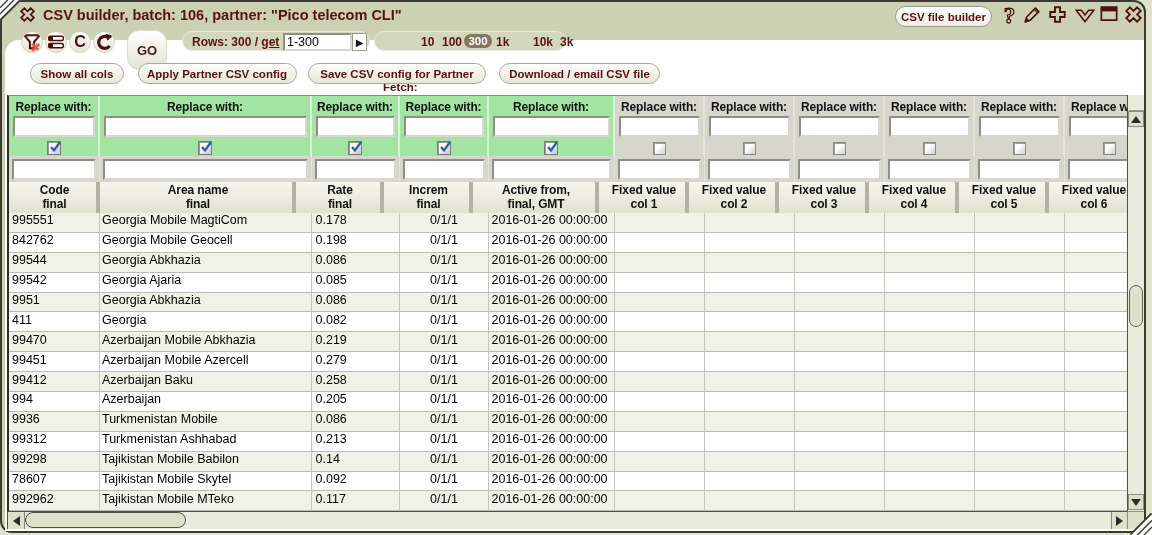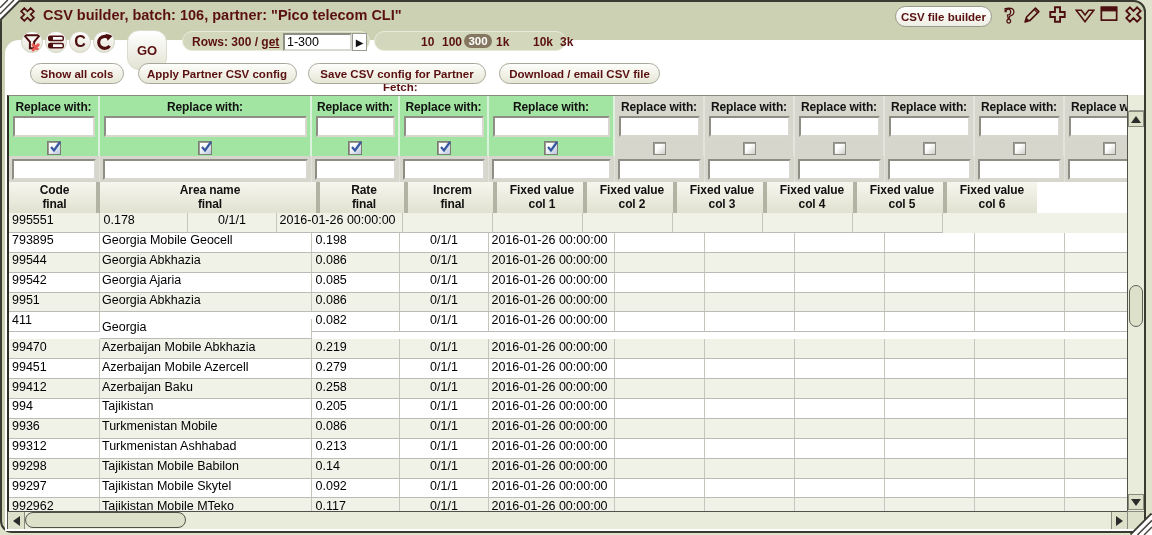--- a/index.html
+++ b/index.html
@@ -186,44 +186,46 @@
       </div>
       <div class="bcell" style="width:90px;height:26px;background:#d6d6cd;border-right:1px solid #e2e2da;">
         <div style="box-sizing:border-box;border-style:solid;border-width:2px;border-color:#8e8e84 #d8d8d0 #d8d8d0 #8e8e84;background:#fff;margin:3px auto 0;width:83px;height:21px;"></div>
       </div>
       <div class="bcell" style="width:90px;height:26px;background:#d6d6cd;border-right:1px solid #e2e2da;">
         <div style="box-sizing:border-box;border-style:solid;border-width:2px;border-color:#8e8e84 #d8d8d0 #d8d8d0 #8e8e84;background:#fff;margin:3px auto 0;width:83px;height:21px;"></div>
       </div>
     </div>
     <div style="display:flex;width:1148px;">
       <div class="hcell" style="width:91px;">Code<br>final<div class="hbar"></div></div>
-      <div class="hcell" style="width:220px;">Area name<br>final<div class="hbar"></div></div>
+      <div class="hcell" style="width:196px;">Area name<br>final<div class="hbar"></div></div>
       <div class="hcell" style="width:88px;">Rate<br>final<div class="hbar"></div></div>
       <div class="hcell" style="width:89px;">Increm<br>final<div class="hbar"></div></div>
+      <div class="hcell" style="width:126px;">Active from,<br>final, GMT<div class="hbar"></div></div>
       <div class="hcell" style="width:90px;">Fixed value<br>col 1<div class="hbar"></div></div>
       <div class="hcell" style="width:90px;">Fixed value<br>col 2<div class="hbar"></div></div>
       <div class="hcell" style="width:90px;">Fixed value<br>col 3<div class="hbar"></div></div>
       <div class="hcell" style="width:90px;">Fixed value<br>col 4<div class="hbar"></div></div>
       <div class="hcell" style="width:90px;">Fixed value<br>col 5<div class="hbar"></div></div>
       <div class="hcell" style="width:90px;">Fixed value<br>col 6</div>
     </div>
     <div class="drow" style="background:#f0f2e7;">
       <div class="dcell" style="width:91px;padding-left:3px;">995551</div>
+      <div class="dcell" style="width:212px;padding-left:2px;">Georgia Mobile MagtiCom</div>
       <div class="dcell" style="width:88px;padding-left:3.5px;">0.178</div>
       <div class="dcell" style="width:89px;text-align:center;">0/1/1</div>
       <div class="dcell" style="width:126px;padding-left:2.5px;">2016-01-26 00:00:00</div>
       <div class="dcell" style="width:90px;padding-left:3px;"></div>
       <div class="dcell" style="width:90px;padding-left:3px;"></div>
       <div class="dcell" style="width:90px;padding-left:3px;"></div>
       <div class="dcell" style="width:90px;padding-left:3px;"></div>
       <div class="dcell" style="width:90px;padding-left:3px;"></div>
       <div class="dcell" style="width:90px;padding-left:3px;"></div>
     </div>
     <div class="drow" style="background:#ffffff;">
-      <div class="dcell" style="width:91px;padding-left:3px;">793895</div>
+      <div class="dcell" style="width:91px;padding-left:3px;">842762</div>
       <div class="dcell" style="width:212px;padding-left:2px;">Georgia Mobile Geocell</div>
       <div class="dcell" style="width:88px;padding-left:3.5px;">0.198</div>
       <div class="dcell" style="width:89px;text-align:center;">0/1/1</div>
       <div class="dcell" style="width:126px;padding-left:2.5px;">2016-01-26 00:00:00</div>
       <div class="dcell" style="width:90px;padding-left:3px;"></div>
       <div class="dcell" style="width:90px;padding-left:3px;"></div>
       <div class="dcell" style="width:90px;padding-left:3px;"></div>
       <div class="dcell" style="width:90px;padding-left:3px;"></div>
       <div class="dcell" style="width:90px;padding-left:3px;"></div>
       <div class="dcell" style="width:90px;padding-left:3px;"></div>
@@ -262,21 +264,21 @@
       <div class="dcell" style="width:126px;padding-left:2.5px;">2016-01-26 00:00:00</div>
       <div class="dcell" style="width:90px;padding-left:3px;"></div>
       <div class="dcell" style="width:90px;padding-left:3px;"></div>
       <div class="dcell" style="width:90px;padding-left:3px;"></div>
       <div class="dcell" style="width:90px;padding-left:3px;"></div>
       <div class="dcell" style="width:90px;padding-left:3px;"></div>
       <div class="dcell" style="width:90px;padding-left:3px;"></div>
     </div>
     <div class="drow" style="background:#ffffff;">
       <div class="dcell" style="width:91px;padding-left:3px;">411</div>
-      <div class="dcell" style="width:212px;padding-left:2px;margin-top:7px;">Georgia</div>
+      <div class="dcell" style="width:212px;padding-left:2px;">Georgia</div>
       <div class="dcell" style="width:88px;padding-left:3.5px;">0.082</div>
       <div class="dcell" style="width:89px;text-align:center;">0/1/1</div>
       <div class="dcell" style="width:126px;padding-left:2.5px;">2016-01-26 00:00:00</div>
       <div class="dcell" style="width:90px;padding-left:3px;"></div>
       <div class="dcell" style="width:90px;padding-left:3px;"></div>
       <div class="dcell" style="width:90px;padding-left:3px;"></div>
       <div class="dcell" style="width:90px;padding-left:3px;"></div>
       <div class="dcell" style="width:90px;padding-left:3px;"></div>
       <div class="dcell" style="width:90px;padding-left:3px;"></div>
     </div>
@@ -314,21 +316,21 @@
       <div class="dcell" style="width:126px;padding-left:2.5px;">2016-01-26 00:00:00</div>
       <div class="dcell" style="width:90px;padding-left:3px;"></div>
       <div class="dcell" style="width:90px;padding-left:3px;"></div>
       <div class="dcell" style="width:90px;padding-left:3px;"></div>
       <div class="dcell" style="width:90px;padding-left:3px;"></div>
       <div class="dcell" style="width:90px;padding-left:3px;"></div>
       <div class="dcell" style="width:90px;padding-left:3px;"></div>
     </div>
     <div class="drow" style="background:#ffffff;">
       <div class="dcell" style="width:91px;padding-left:3px;">994</div>
-      <div class="dcell" style="width:212px;padding-left:2px;">Tajikistan</div>
+      <div class="dcell" style="width:212px;padding-left:2px;">Azerbaijan</div>
       <div class="dcell" style="width:88px;padding-left:3.5px;">0.205</div>
       <div class="dcell" style="width:89px;text-align:center;">0/1/1</div>
       <div class="dcell" style="width:126px;padding-left:2.5px;">2016-01-26 00:00:00</div>
       <div class="dcell" style="width:90px;padding-left:3px;"></div>
       <div class="dcell" style="width:90px;padding-left:3px;"></div>
       <div class="dcell" style="width:90px;padding-left:3px;"></div>
       <div class="dcell" style="width:90px;padding-left:3px;"></div>
       <div class="dcell" style="width:90px;padding-left:3px;"></div>
       <div class="dcell" style="width:90px;padding-left:3px;"></div>
     </div>
@@ -365,21 +367,21 @@
       <div class="dcell" style="width:89px;text-align:center;">0/1/1</div>
       <div class="dcell" style="width:126px;padding-left:2.5px;">2016-01-26 00:00:00</div>
       <div class="dcell" style="width:90px;padding-left:3px;"></div>
       <div class="dcell" style="width:90px;padding-left:3px;"></div>
       <div class="dcell" style="width:90px;padding-left:3px;"></div>
       <div class="dcell" style="width:90px;padding-left:3px;"></div>
       <div class="dcell" style="width:90px;padding-left:3px;"></div>
       <div class="dcell" style="width:90px;padding-left:3px;"></div>
     </div>
     <div class="drow" style="background:#ffffff;">
-      <div class="dcell" style="width:91px;padding-left:3px;">99297</div>
+      <div class="dcell" style="width:91px;padding-left:3px;">78607</div>
       <div class="dcell" style="width:212px;padding-left:2px;">Tajikistan Mobile Skytel</div>
       <div class="dcell" style="width:88px;padding-left:3.5px;">0.092</div>
       <div class="dcell" style="width:89px;text-align:center;">0/1/1</div>
       <div class="dcell" style="width:126px;padding-left:2.5px;">2016-01-26 00:00:00</div>
       <div class="dcell" style="width:90px;padding-left:3px;"></div>
       <div class="dcell" style="width:90px;padding-left:3px;"></div>
       <div class="dcell" style="width:90px;padding-left:3px;"></div>
       <div class="dcell" style="width:90px;padding-left:3px;"></div>
       <div class="dcell" style="width:90px;padding-left:3px;"></div>
       <div class="dcell" style="width:90px;padding-left:3px;"></div>

